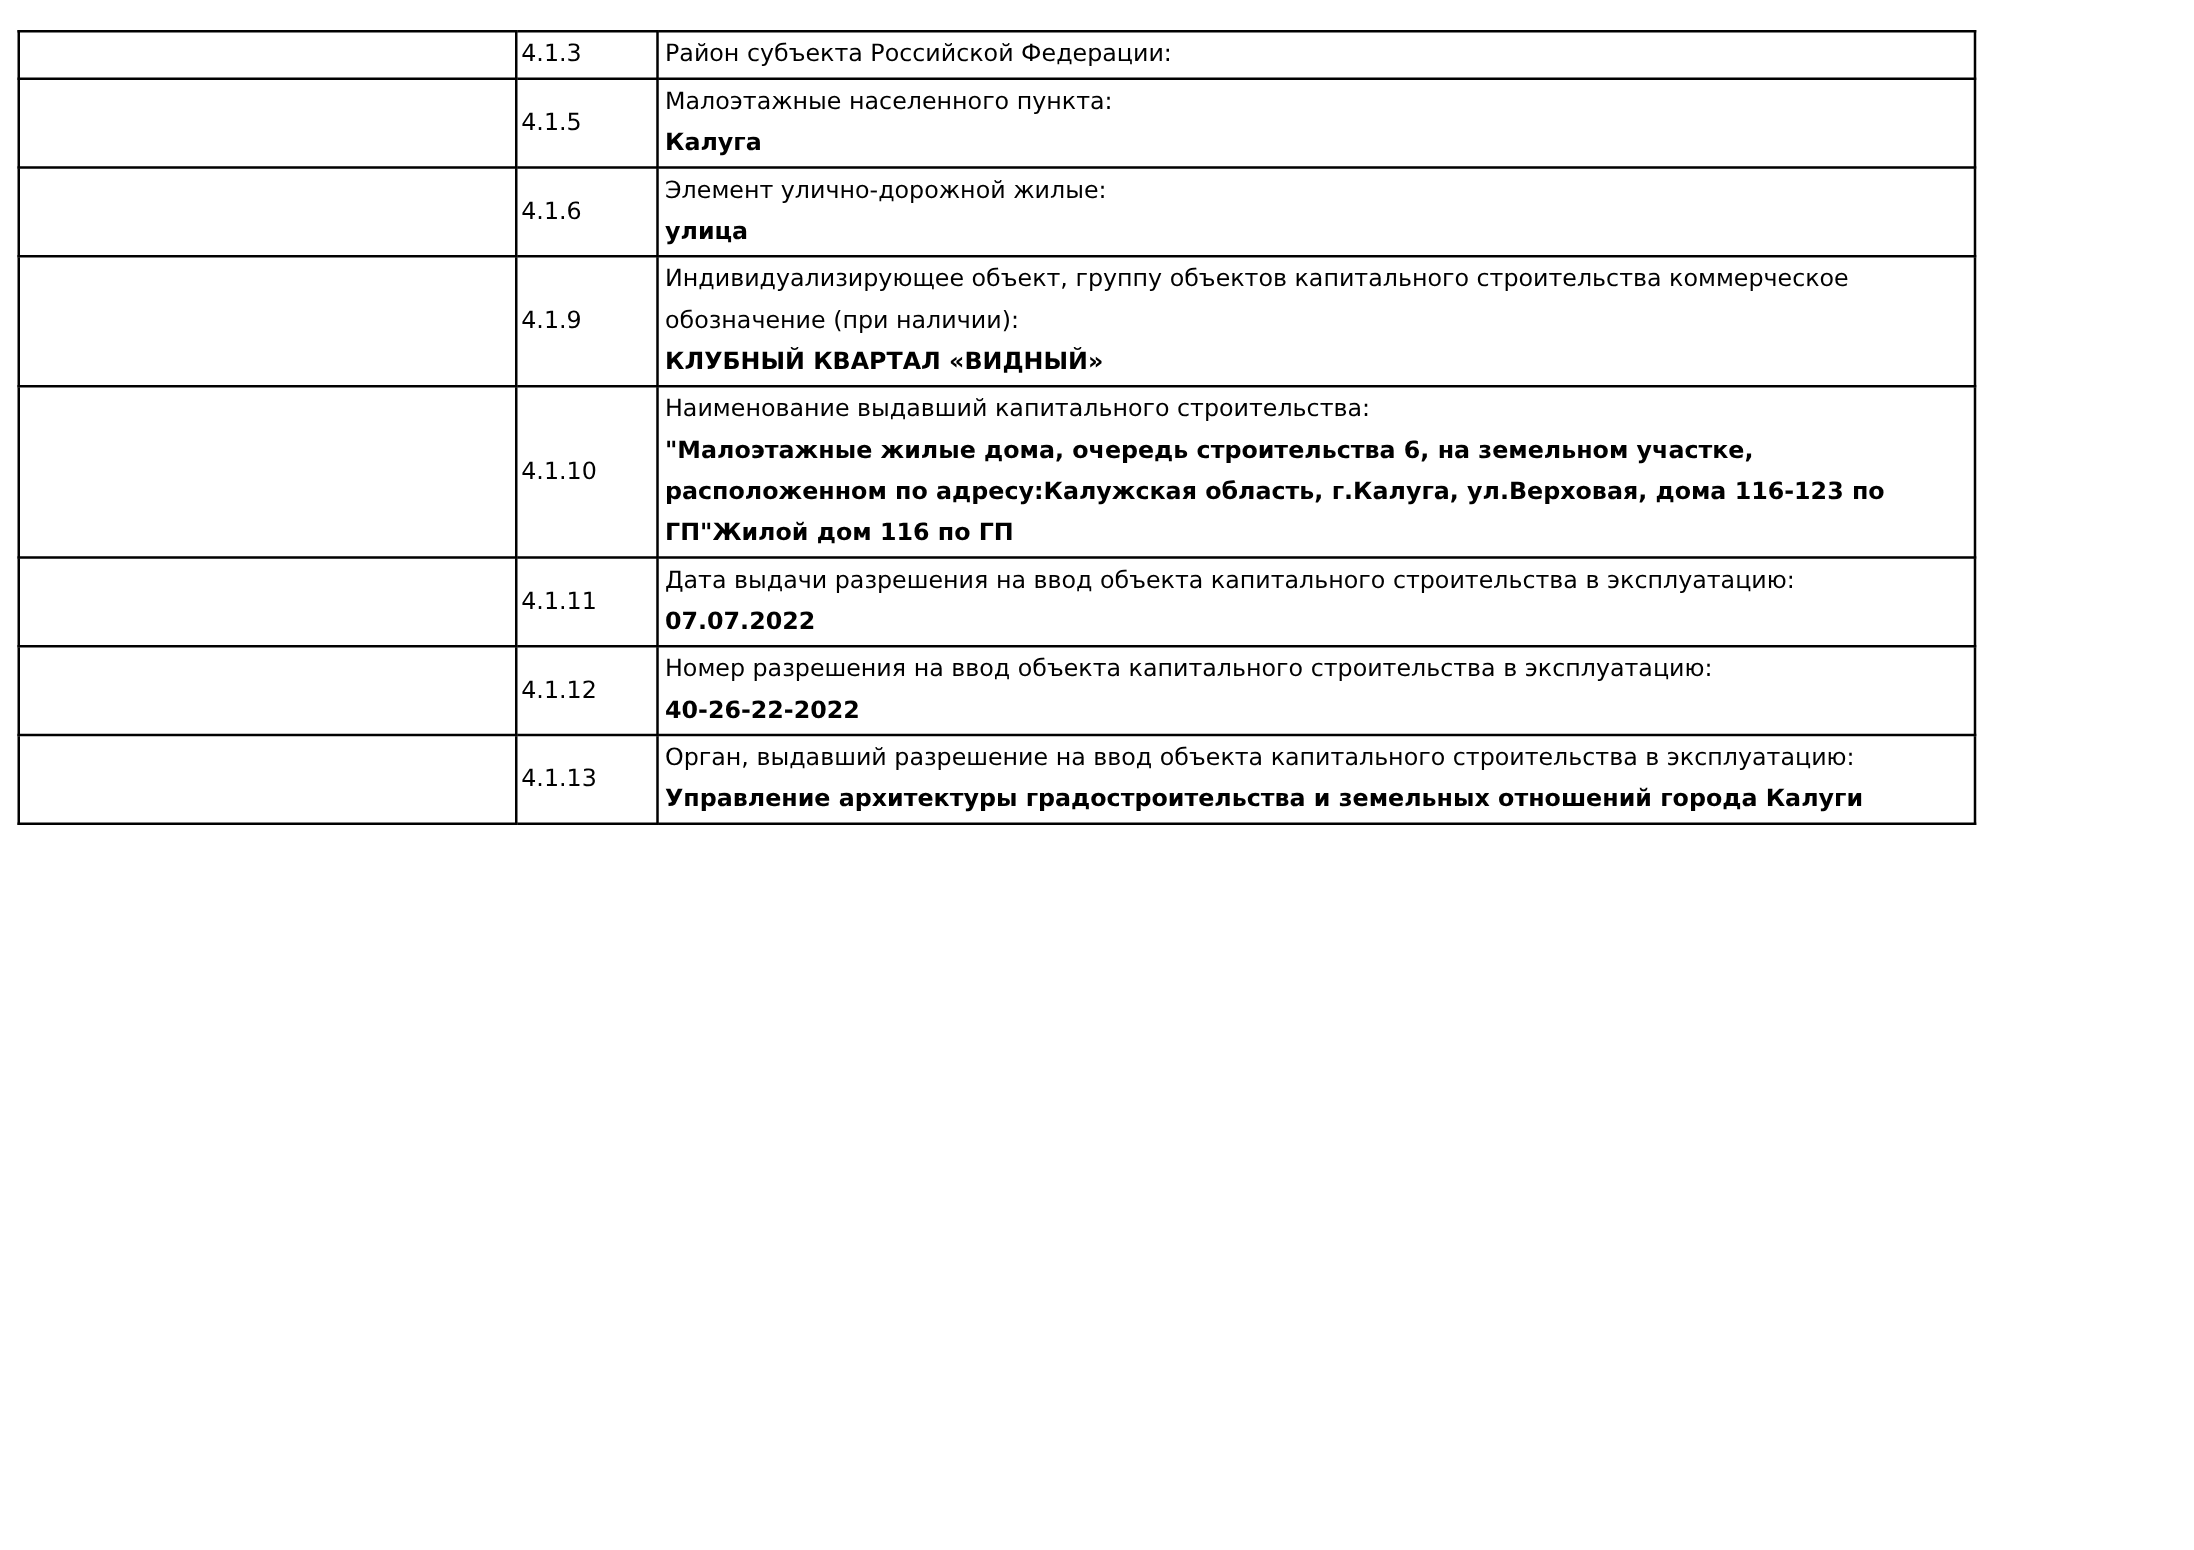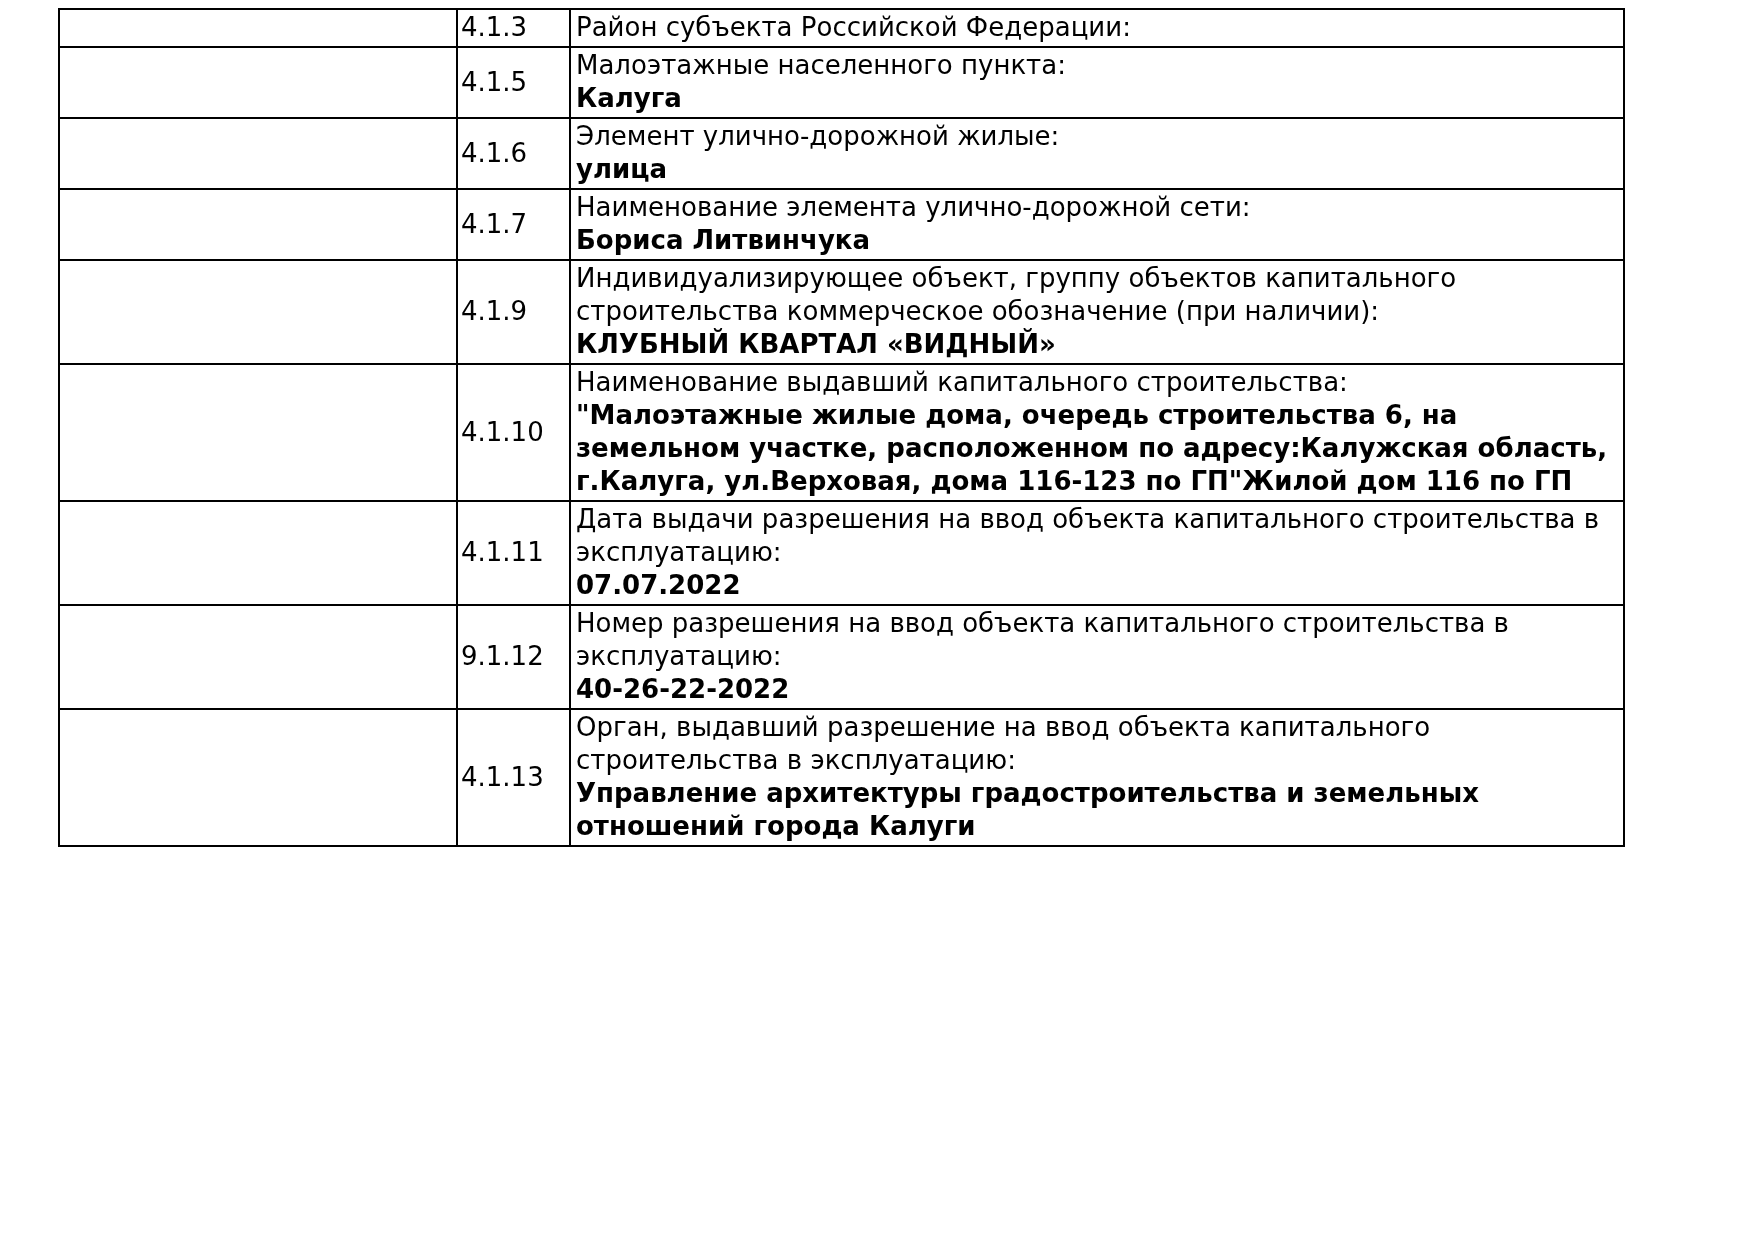--- a/index.html
+++ b/index.html
@@ -11,27 +11,26 @@
     width: 1755px;
     height: 1240px;
     font-family: "DejaVu Sans", "Liberation Sans", sans-serif;
     color: #000000;
     position: relative;
     overflow: hidden;
   }
   .doc-table {
     position: absolute;
     left: 14px;
-    top: 8px;
+    top: 24px;
     width: 1534px;
     border-collapse: collapse;
     table-layout: fixed;
-    font-size: 26px;
+    font-size: 19px;
     line-height: 33px;
-    margin-left: 44px;
   }
   .doc-table td {
     border: 2px solid #000000;
     vertical-align: middle;
     padding: 1px 6px 2px 5px;
     word-wrap: break-word;
   }
   .doc-table td.c1 { width: 385px; }
   .doc-table td.c2 { width: 102px; padding-left: 3px; }
   .doc-table td.c3 { width: 1041px; }
@@ -62,28 +61,20 @@
       <tr>
     <td class="c1"></td>
     <td class="c2"><span>4.1.6</span></td>
     <td class="c3">
       <div>Элемент улично-дорожной жилые:</div>
       <div class="value-line"><span class="value-prefix"></span><span>улица</span></div>
     </td>
   </tr>
       <tr>
     <td class="c1"></td>
-    <td class="c2"><span>4.1.7</span></td>
-    <td class="c3">
-      <div>Наименование элемента улично-дорожной сети:</div>
-      <div class="value-line"><span class="value-prefix"></span><span>Бориса Литвинчука</span></div>
-    </td>
-  </tr>
-      <tr>
-    <td class="c1"></td>
     <td class="c2"><span>4.1.9</span></td>
     <td class="c3">
       <div>Индивидуализирующее объект, группу объектов капитального строительства коммерческое обозначение (при наличии):</div>
       <div class="value-line"><span class="value-prefix"></span><span>КЛУБНЫЙ КВАРТАЛ «ВИДНЫЙ»</span></div>
     </td>
   </tr>
       <tr>
     <td class="c1"></td>
     <td class="c2"><span>4.1.10</span></td>
     <td class="c3">
@@ -94,21 +85,21 @@
       <tr>
     <td class="c1"></td>
     <td class="c2"><span>4.1.11</span></td>
     <td class="c3">
       <div>Дата выдачи разрешения на ввод объекта капитального строительства в эксплуатацию:</div>
       <div class="value-line"><span class="value-prefix"></span><span>07.07.2022</span></div>
     </td>
   </tr>
       <tr>
     <td class="c1"></td>
-    <td class="c2"><span>9.1.12</span></td>
+    <td class="c2"><span>4.1.12</span></td>
     <td class="c3">
       <div>Номер разрешения на ввод объекта капитального строительства в эксплуатацию:</div>
       <div class="value-line"><span class="value-prefix"></span><span>40-26-22-2022</span></div>
     </td>
   </tr>
       <tr>
     <td class="c1"></td>
     <td class="c2"><span>4.1.13</span></td>
     <td class="c3">
       <div>Орган, выдавший разрешение на ввод объекта капитального строительства в эксплуатацию:</div>

